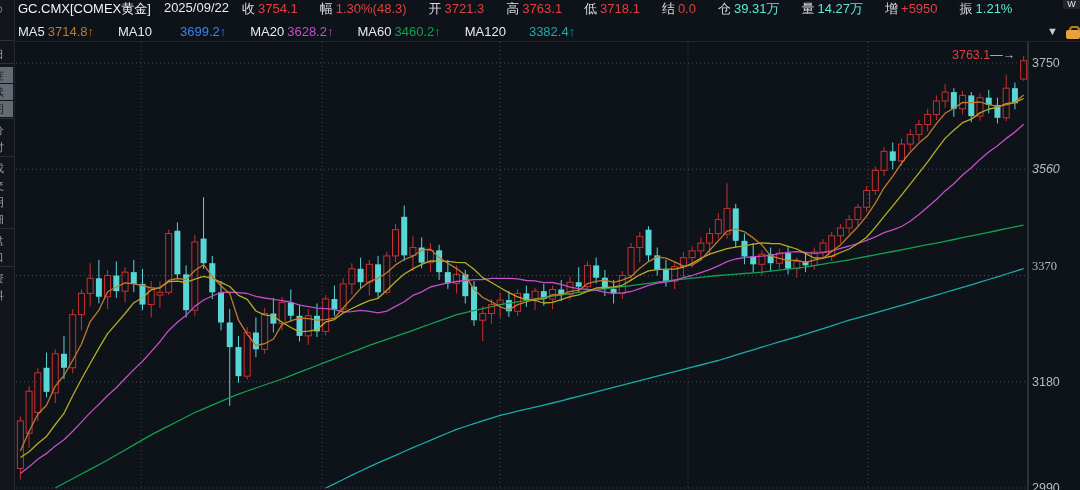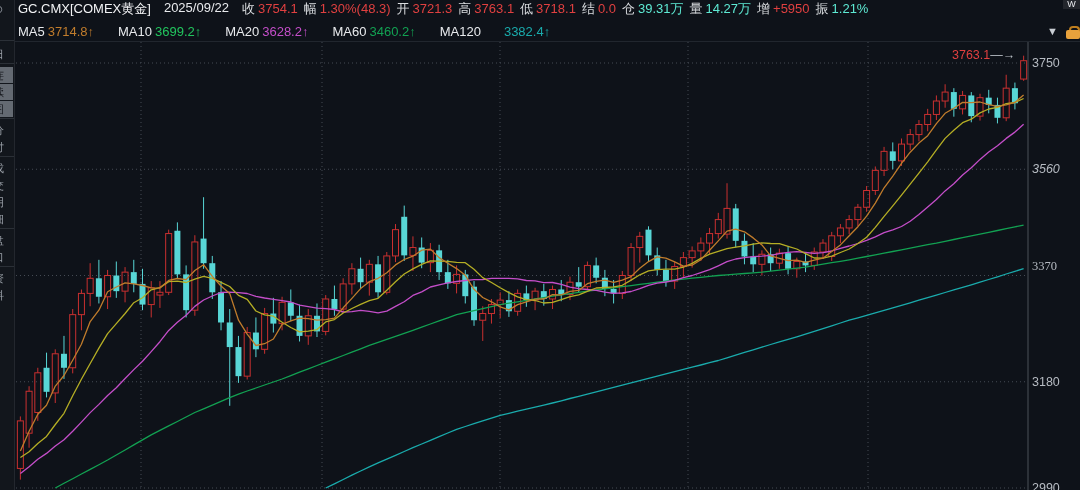--- a/index.html
+++ b/index.html
@@ -66,38 +66,38 @@
       <div class="strip-item" style="top: 249px;">口</div>
       <div class="strip-sep" style="top: 266px;"></div>
       <div class="strip-item" style="top: 270px;">资</div>
       <div class="strip-item" style="top: 287px;">料</div>
     </div>
 </div>
 
 <div class="hrow1">
   <span class="sym">GC.CMX[COMEX黄金]</span>
   <span class="qdate">2025/09/22</span>
-  <span id="quote-fields" style="display:flex;gap:6px">
+  <span id="quote-fields" style="display:flex;gap:22px">
       <span class="fld"><span class="lab">收</span><span class="red">3754.1</span></span>
       <span class="fld"><span class="lab">幅</span><span class="red">1.30%(48.3)</span></span>
       <span class="fld"><span class="lab">开</span><span class="red">3721.3</span></span>
       <span class="fld"><span class="lab">高</span><span class="red">3763.1</span></span>
       <span class="fld"><span class="lab">低</span><span class="red">3718.1</span></span>
       <span class="fld"><span class="lab">结</span><span class="red">0.0</span></span>
       <span class="fld"><span class="lab">仓</span><span class="wht">39.31万</span></span>
       <span class="fld"><span class="lab">量</span><span class="wht">14.27万</span></span>
       <span class="fld"><span class="lab">增</span><span class="red">+5950</span></span>
       <span class="fld"><span class="lab">振</span><span class="wht">1.21%</span></span>
     </span>
 </div>
 
 <div class="hrow2">
   <span id="ma-items" style="display:flex;gap:24px">
       <span><span class="ma-lab">MA5</span><span style="color: rgb(192, 124, 44);">3714.8↑</span></span>
-      <span><span class="ma-lab">MA10</span><span style="color: #22c55e;">3699.2↑</span></span>
+      <span><span class="ma-lab">MA10</span><span style="color: #3b82f6; margin-left: 25px;">3699.2↑</span></span>
       <span><span class="ma-lab">MA20</span><span style="color: rgb(196, 78, 201);">3628.2↑</span></span>
       <span><span class="ma-lab">MA60</span><span style="color: rgb(18, 161, 82);">3460.2↑</span></span>
       <span><span class="ma-lab">MA120</span><span style="color: rgb(26, 171, 172); margin-left: 20px;">3382.4↑</span></span>
     </span>
 </div>
 
 <div class="period-box">
   <span class="dd-tri">▼</span>
 </div>
 <div class="w-icon">W</div>

